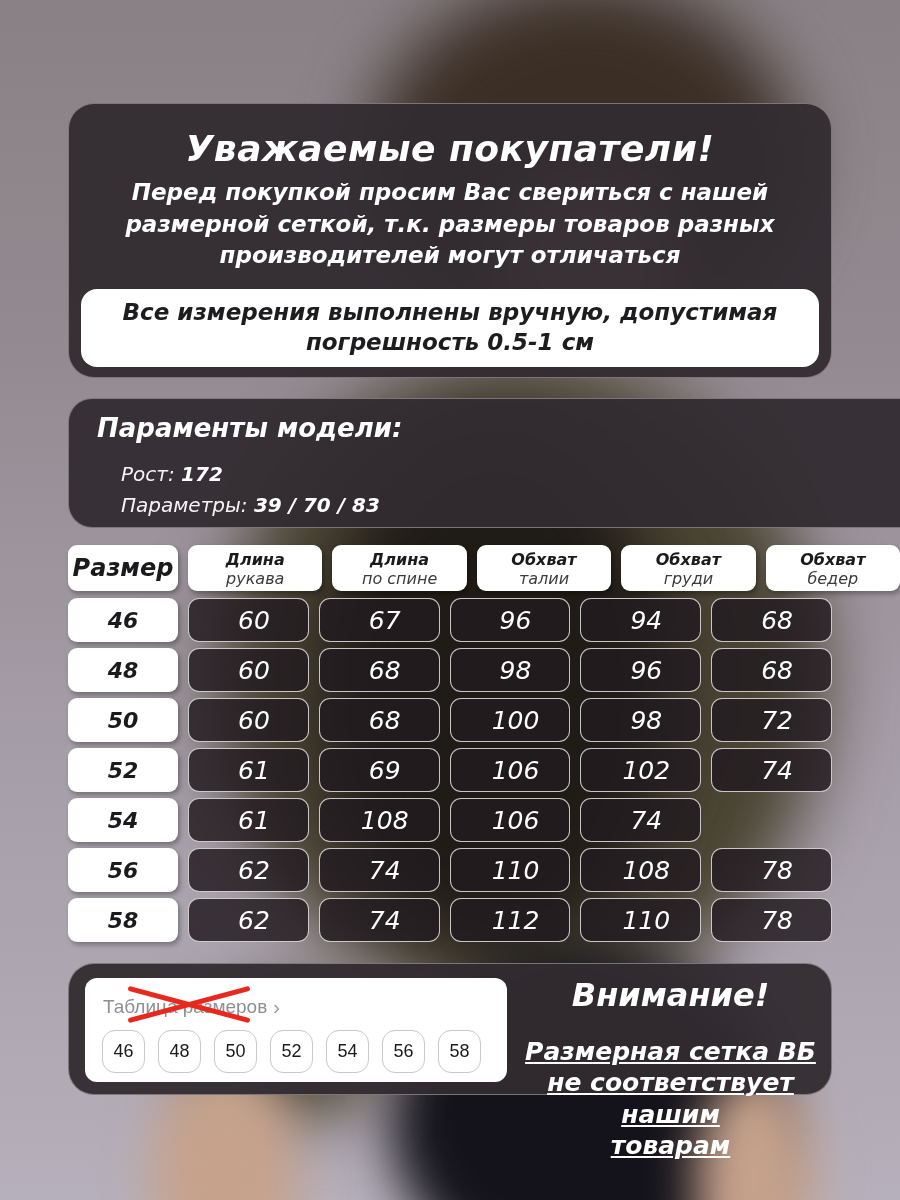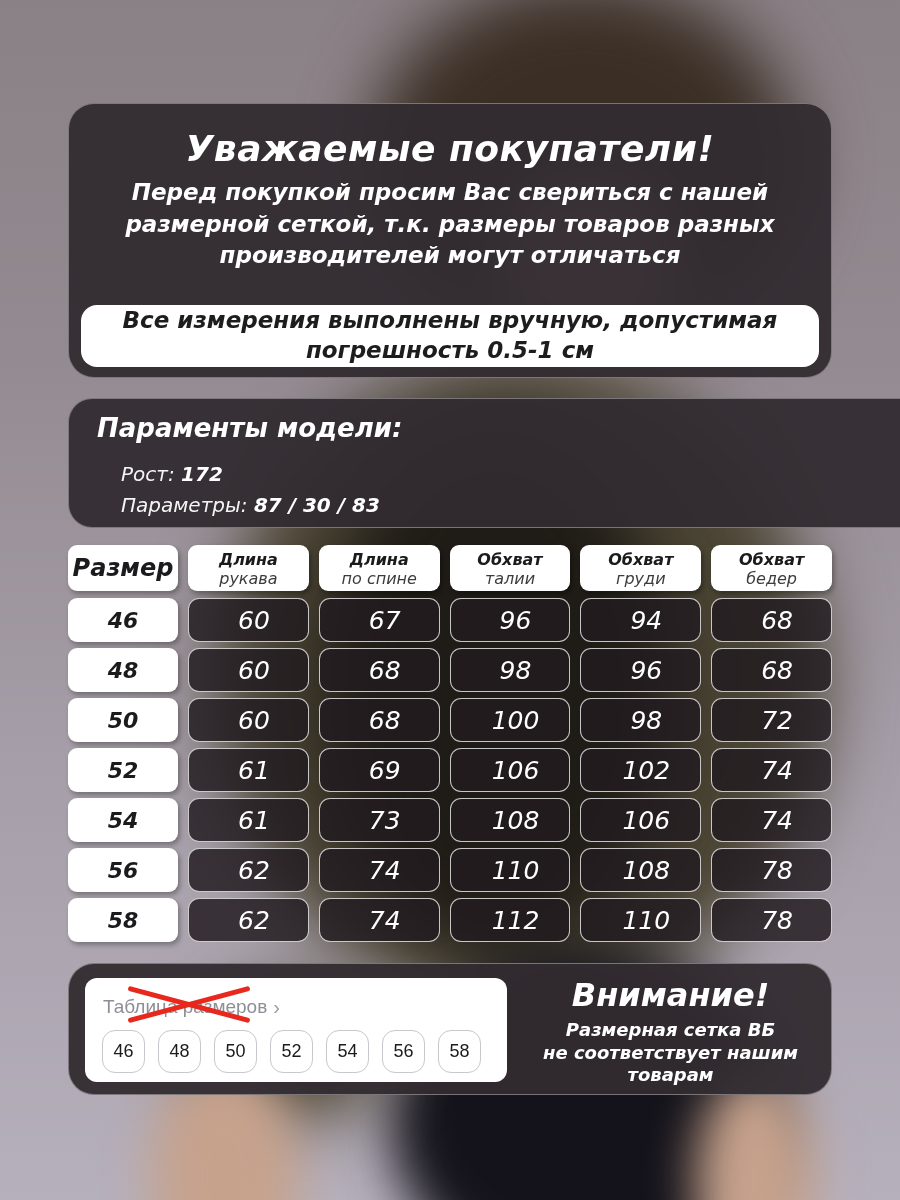--- a/index.html
+++ b/index.html
@@ -19,34 +19,34 @@
   .b-arm-left{left:150px;top:1060px;width:150px;height:230px;background:#c6a28c;filter:blur(24px);}
   .b-hand-right{left:695px;top:1070px;width:120px;height:220px;background:#c6a28c;filter:blur(24px);}
 
   
   .box{position:absolute;background:rgba(49,43,48,0.95);border:1px solid rgba(255,255,255,0.35);
        box-sizing:border-box;color:#fff;}
   .box-notice{left:68px;top:103px;width:764px;height:275px;border-radius:26px;text-align:center;}
   .notice-title{font-size:36px;font-weight:bold;font-style:italic;margin-top:24px;letter-spacing:0.5px;}
   .notice-body{font-size:23px;font-weight:bold;font-style:italic;line-height:1.38;margin-top:8px;
                white-space:pre-line;}
-  .note-white{position:absolute;left:12px;right:12px;bottom:10px;height:62px;background:#fff;
+  .note-white{position:absolute;left:12px;right:12px;bottom:10px;height:78px;background:#fff;
               border-radius:16px;display:flex;align-items:center;justify-content:center;}
   .note-white span{color:#1d1d1f;font-size:23px;font-weight:bold;font-style:italic;line-height:1.3;
               white-space:pre-line;}
 
   .box-params{left:68px;top:398px;width:892px;height:130px;border-radius:24px;padding:14px 0 0 28px;}
   .params-title{font-size:26px;font-weight:bold;font-style:italic;}
   .param-line{font-size:20px;font-style:italic;line-height:31px;margin-left:24px;}
   .param-line:nth-of-type(2){margin-top:16px;}
   .plabel{font-weight:normal;opacity:0.95;}
   .pvalue{font-weight:bold;}
 
   
-  .tgrid{position:absolute;left:68px;width:764px;display:grid;
+  .tgrid{position:absolute;left:68px;width:832px;display:grid;
          grid-template-columns:110px 1fr 1fr 1fr 1fr 1fr;column-gap:10px;}
   .thead{top:545px;height:46px;}
   .hcell{background:#fff;border-radius:9px;box-shadow:2px 3px 5px rgba(0,0,0,0.30);
          display:flex;flex-direction:column;align-items:center;justify-content:center;
          color:#1b1b1d;font-style:italic;}
   .size-h{font-size:24px;font-weight:bold;}
   .hcell .ht{font-size:16px;font-weight:bold;line-height:21px;}
   .hcell .hs{font-size:16px;font-weight:normal;color:#3c3c3f;line-height:17px;}
   .tbody{position:absolute;left:68px;top:598px;width:764px;display:flex;flex-direction:column;gap:6px;}
   .trow{display:grid;grid-template-columns:110px 1fr 1fr 1fr 1fr 1fr;column-gap:10px;height:44px;}
@@ -69,21 +69,21 @@
            border-radius:3px;}
   .cross i:first-child{transform:rotate(15deg);}
   .cross i:last-child{transform:rotate(-15deg);}
   .chips{position:absolute;left:17px;top:52px;display:flex;gap:13px;}
   .chip{width:43px;height:43px;border:1.5px solid #c8c8cd;border-radius:13px;box-sizing:border-box;
         display:flex;align-items:center;justify-content:center;background:#fff;
         color:#1b1b1d;font-size:18px;}
   .warning{position:absolute;left:455px;right:14px;top:6px;text-align:center;color:#fff;
            font-style:italic;}
   .warning-title{font-size:32px;font-weight:bold;margin-top:6px;}
-  .warning-body{font-size:18px;font-weight:bold;line-height:1.25;margin-top:5px;white-space:pre-line;}
+  .warning-body{font-size:25px;font-weight:bold;line-height:1.25;margin-top:22px;white-space:pre-line;text-decoration:underline;}
 </style>
 </head>
 <body>
 
 <div class="page">
 
   <div>
     <div class="blob b-hair"></div>
     <div class="blob b-face"></div>
     <div class="blob b-jacket"></div>
@@ -106,21 +106,21 @@
   </section>
 
   <section class="box box-params">
     <div class="params-title">Параменты модели:</div>
     <div class="param-line">
       <span class="plabel">Рост:</span>
       <span class="pvalue">172</span>
     </div>
     <div class="param-line">
       <span class="plabel">Параметры:</span>
-      <span class="pvalue">87 / 30 / 83</span>
+      <span class="pvalue">39 / 70 / 83</span>
     </div>
   </section>
 
   <div class="tgrid thead">
     <div class="hcell size-h">Размер</div>
     <div class="hcell">
       <span class="ht">Длина</span>
       <span class="hs">рукава</span>
     </div>
     <div class="hcell">
@@ -170,21 +170,20 @@
       <div class="scell">52</div>
       <div class="dcell">61</div>
       <div class="dcell">69</div>
       <div class="dcell">106</div>
       <div class="dcell">102</div>
       <div class="dcell">74</div>
     </div>
     <div class="trow">
       <div class="scell">54</div>
       <div class="dcell">61</div>
-      <div class="dcell">73</div>
       <div class="dcell">108</div>
       <div class="dcell">106</div>
       <div class="dcell">74</div>
     </div>
     <div class="trow">
       <div class="scell">56</div>
       <div class="dcell">62</div>
       <div class="dcell">74</div>
       <div class="dcell">110</div>
       <div class="dcell">108</div>

